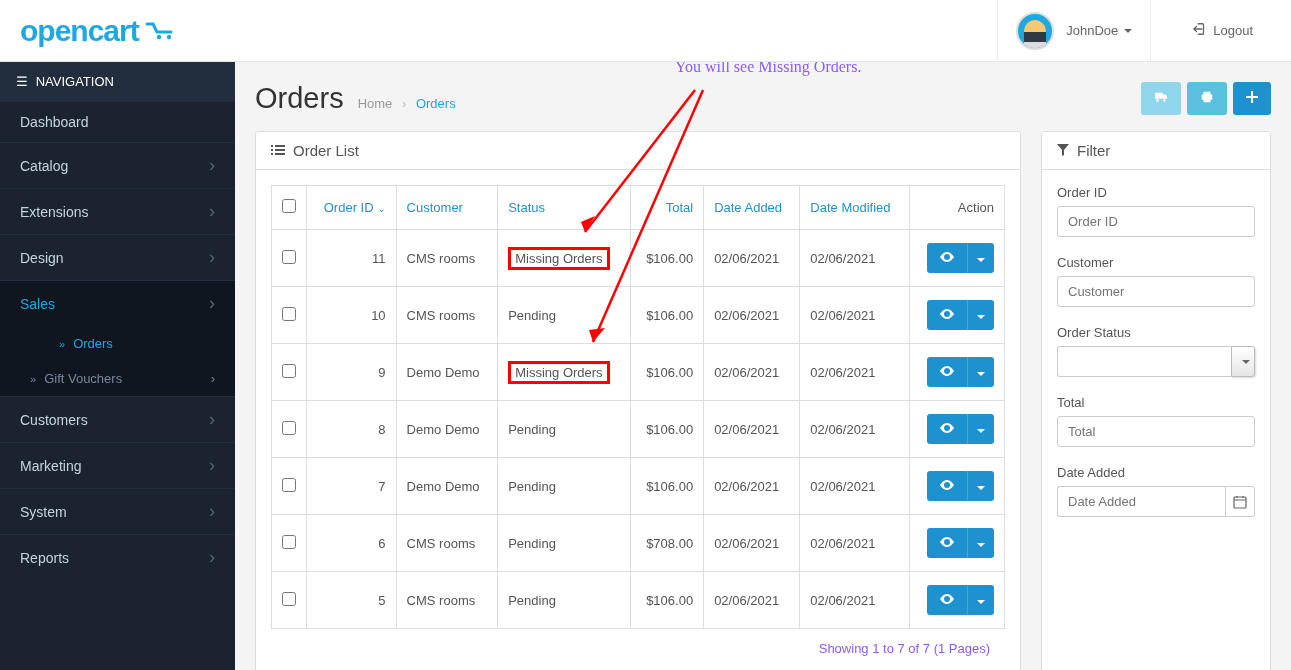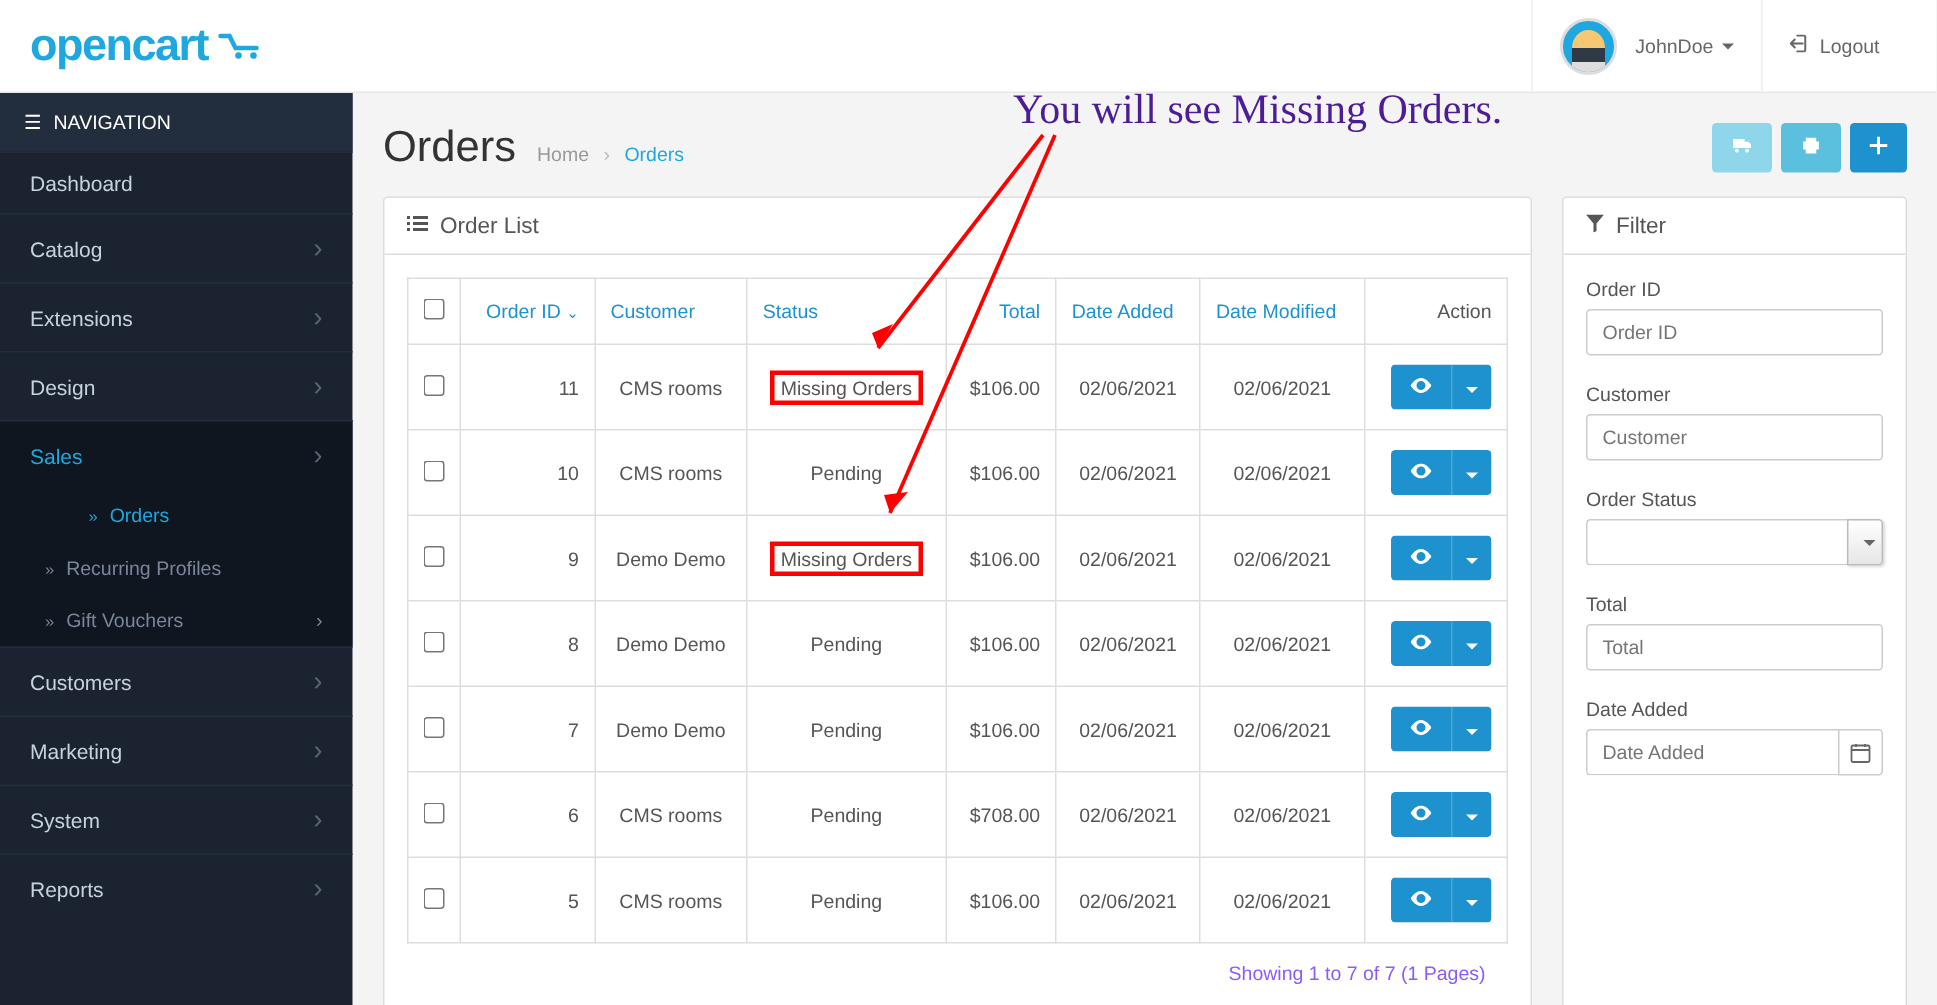--- a/index.html
+++ b/index.html
@@ -1,21 +1,21 @@
 <!DOCTYPE html>
 <html><head>
 <meta charset="utf-8">
 <style>
 * { box-sizing: border-box; margin: 0; padding: 0; }
 body { font-family: -apple-system, "Helvetica Neue", Helvetica, Arial, sans-serif; font-size: 13px; color: #666; background: #f4f4f4; width: 1291px; height: 670px; overflow: hidden; }
 .header { height: 62px; background: #fff; border-bottom: 1px solid #e7e7e7; display: flex; justify-content: space-between; align-items: center; padding: 0 20px; }
 .logo { display: flex; align-items: center; }
 .logo-text { font-size: 30px; font-weight: 700; color: #1fa8e0; letter-spacing: -1px; }
 .logo-cart { margin-left: 6px; display: inline-flex; align-items: flex-end; }
-.header-right { display: flex; align-items: center; height: 100%; }
+.header-right { display: flex; align-items: center; height: 100%; gap: 24px; }
 .user-area { display: flex; align-items: center; padding: 0 18px; height: 100%; border-left: 1px solid #eee; border-right: 1px solid #eee; cursor: pointer; }
 .avatar { width: 38px; height: 38px; border-radius: 50%; background: #1fa8e0; display: flex; align-items: center; justify-content: center; margin-right: 12px; border: 2px solid #ddd; overflow: hidden; }
 .avatar-inner { width: 22px; height: 30px; background: linear-gradient(#f7c873 0 35%, #f7c873 35% 40%, #2f3a46 40% 72%, #ddd 72% 100%); border-radius: 50% 50% 0 0 / 40% 40% 0 0; position: relative; top: 4px;}
 .username { font-size: 13px; color: #666; }
 .caret-d { display: inline-block; margin-left: 6px; border-top: 4px solid #666; border-left: 4px solid transparent; border-right: 4px solid transparent; }
 .logout { display: flex; align-items: center; padding: 0 18px; height: 100%; cursor: pointer; color: #666; }
 .logout-icon { margin-right: 6px; font-size: 14px; }
 
 .shell { display: flex; height: calc(670px - 62px); }
 .sidebar { width: 235px; background: #1b2330; color: #9aa6b3; position: relative; }
@@ -47,42 +47,42 @@
 .panel-head { padding: 10px 15px; border-bottom: 1px solid #ddd; display: flex; align-items: center; gap: 8px; font-size: 15px; color: #555; }
 .panel-body { padding: 15px; }
 .order-panel { flex: 1; }
 .filter-panel { width: 230px; }
 
 table { width: 100%; border-collapse: collapse; padding-left: 29px; }
 th, td { border: 1px solid #ddd; padding: 13px 10px; font-size: 13px; }
 th { color: #1e91cf; font-weight: 500; text-align: left; background: #fff; cursor: pointer; white-space: nowrap; }
 th.tr, td.tr { text-align: right; }
 th.black { color: #555; cursor: default; }
-td { color: #555; text-align: center; }
+td { color: #555; }
 .chk-cell { width: 30px; text-align: center; }
 .chk { width: 14px; height: 14px; }
 .status-hl { border: 3px solid red; padding: 1px 4px; display: inline-block; }
 .pagination-info { text-align: right; padding: 12px 15px 6px; font-size: 13px; color: #8b5cf6; }
 
 .row-btns { display: flex; justify-content: flex-end; }
 .bg { display: inline-flex; border-radius: 3px; overflow: hidden; }
 .bg button { background: #1e91cf; border: none; color: #fff; padding: 8px 13px; cursor: pointer; font-size: 12px; }
 .bg button:last-child { border-left: 1px solid rgba(255,255,255,0.2); padding: 8px 9px; }
 
 .filter-group { margin-bottom: 18px; }
 .filter-label { font-size: 13px; color: #555; margin-bottom: 6px; display: block; }
 .filter-input { width: 100%; padding: 7px 10px; border: 1px solid #ccc; border-radius: 3px; font-size: 13px; color: #999; }
 .select-wrap { display: flex; }
 .select-wrap .filter-input { border-right: none; border-radius: 3px 0 0 3px; }
 .select-btn { width: 28px; border: 1px solid #bbb; background: linear-gradient(#fff,#e6e6e6); border-radius: 0 3px 3px 0; display: flex; align-items: center; justify-content: center; cursor: pointer; box-shadow: 1px 1px 2px rgba(0,0,0,0.15);}
 .input-group { display: flex; }
 .input-group .filter-input { border-radius: 3px 0 0 3px; border-right: none; }
 .input-group .addon { width: 36px; border: 1px solid #ccc; background: #fff; display: flex; align-items: center; justify-content: center; border-radius: 0 3px 3px 0; cursor: pointer; color: #666; }
 
-.annotation { position: absolute; color: #4c1d95; font-family: Georgia, serif; font-size: 28px; font-weight: 500; pointer-events: none; }
+.annotation { position: absolute; color: #8b5cf6; font-family: Georgia, serif; font-size: 16px; font-weight: 500; pointer-events: none; }
 .arrow-svg { position: absolute; pointer-events: none; }
 </style>
 </head>
 <body>
 
 <div class="header">
   <div class="logo">
     <span class="logo-text">opencart</span>
     <span class="logo-cart">
       <svg width="34" height="18" viewBox="0 0 34 18">
@@ -134,23 +134,20 @@
           <span>Design</span>
           <span class="chev">›</span>
         </div>
         <div class="nav-item active">
           <span>Sales</span>
           <span class="chev">›</span>
         </div>
         <div class="nav-sub">
           <div class="nav-sub-item sel">
             <span><span class="dbl">»</span>Orders</span>
-          </div>
-          <div class="nav-sub-item">
-            <span><span class="dbl">»</span>Recurring Profiles</span>
           </div>
           <div class="nav-sub-item">
             <span><span class="dbl">»</span>Gift Vouchers</span>
             <span class="chev">›</span>
           </div>
         </div>
         <div class="nav-item">
           <span>Customers</span>
           <span class="chev">›</span>
         </div>

